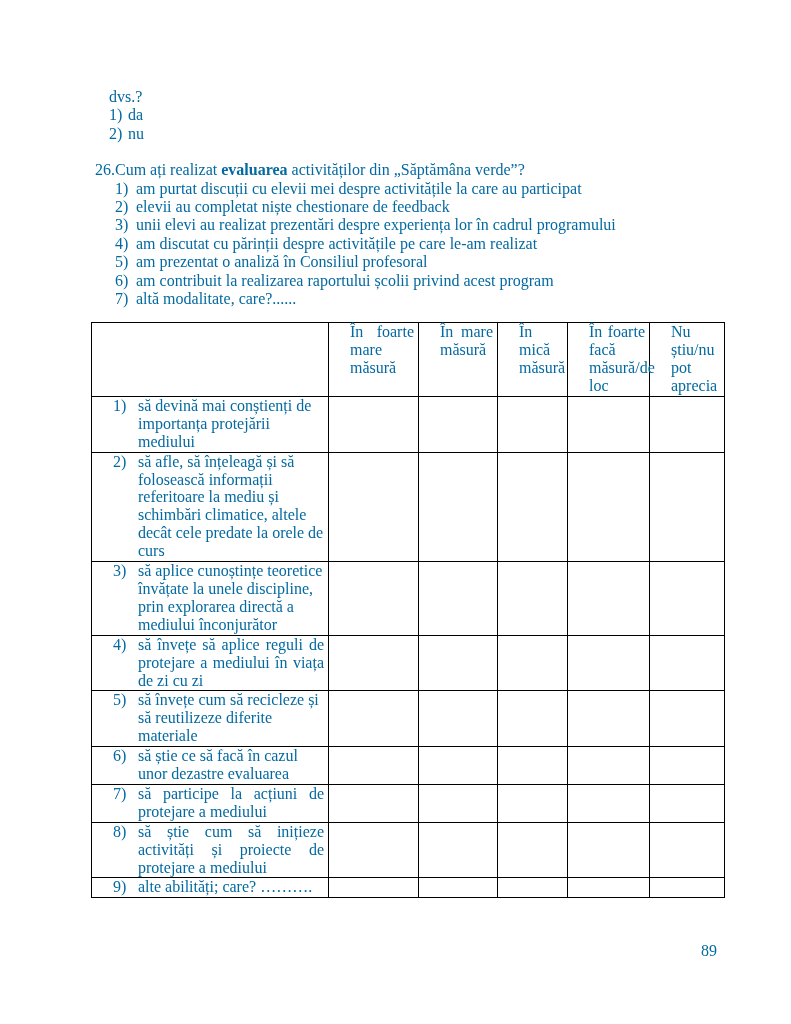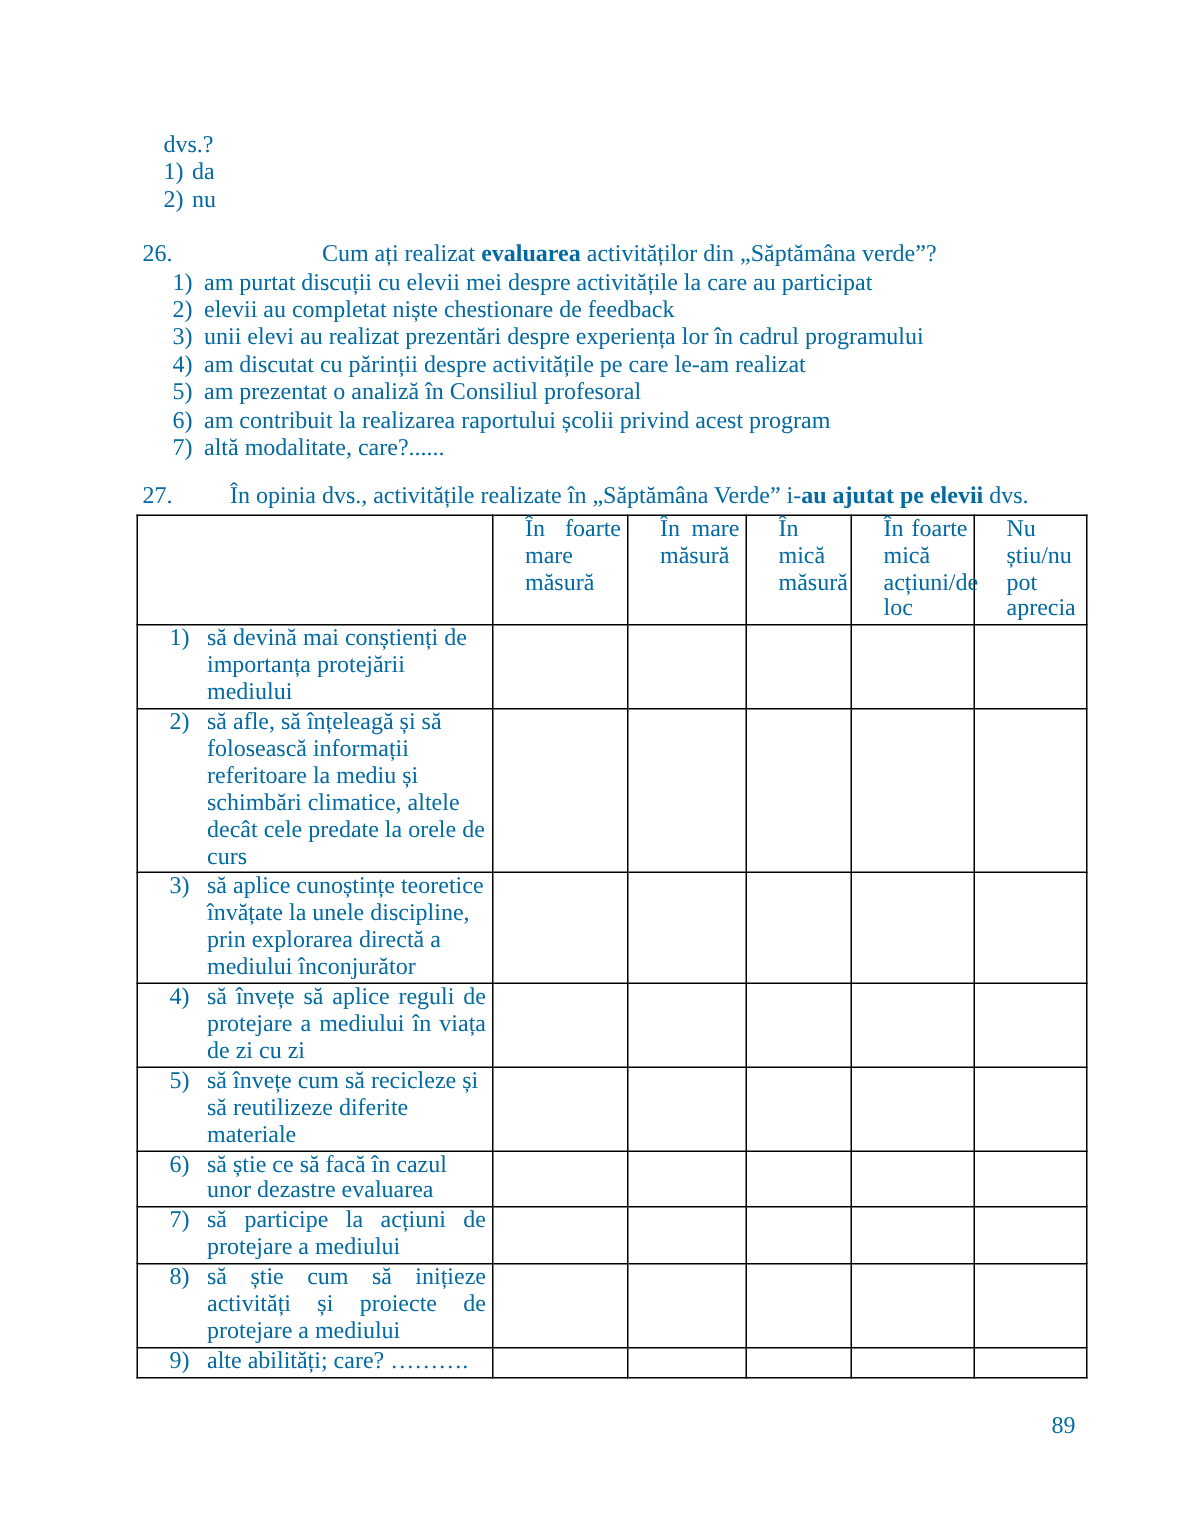--- a/index.html
+++ b/index.html
@@ -20,21 +20,21 @@
 
   
   .tail { margin-left: 18px; }
   .opt { display: flex; }
   .opt-num { flex: 0 0 19px; }
   .opt-label { flex: 1; }
 
   
   .q-line { display: flex; }
   .q-num { flex: 0 0 24px; text-align: right; }
-  .q-text { flex: 1; text-align: center; }
+  .q-text { flex: 1; }
 
   .q26 { margin-top: 18px; }
   .q26 .opts { margin-left: 24px; }
   .q26 .opt-num { flex: 0 0 21px; }
 
   .q27 { margin-top: 14px; }
 
   
   table.rating {
     border-collapse: collapse;
@@ -123,40 +123,36 @@
           <span class="opt-label">am contribuit la realizarea raportului școlii privind acest program</span>
         </div>
         <div class="opt">
           <span class="opt-num">7)</span>
           <span class="opt-label">altă modalitate, care?......</span>
         </div>
       </div>
   </div>
 
   <div class="q27">
-    <div class="q-line">
-      <span class="q-num">27.</span>
-      <div class="q-text"><span>În opinia dvs., activitățile realizate în „Săptămâna Verde” i-</span><span class="b">au ajutat pe elevii</span><span> dvs.</span></div>
-    </div>
     <table class="rating">
       <colgroup>
         <col class="c0">
           <col class="c1">
           <col class="c2">
           <col class="c3">
           <col class="c4">
           <col class="c5">
       </colgroup>
       <thead>
         <tr id="q27-head">
             <th></th>
             <th class="rating-head">În foarte mare măsură</th>
             <th class="rating-head">În mare măsură</th>
             <th class="rating-head">În mică măsură</th>
-            <th class="rating-head">În foarte mică acțiuni/de loc</th>
+            <th class="rating-head">În foarte facă măsură/de loc</th>
             <th class="rating-head">Nu știu/nu pot aprecia</th>
           </tr>
       </thead>
       <tbody id="q27-body">
           <tr>
             <td class="label-cell">
               <div class="cell-wrap">
                 <span class="row-num">1)</span>
                 <span class="row-text">să devină mai conștienți de importanța protejării mediului</span>
               </div>

